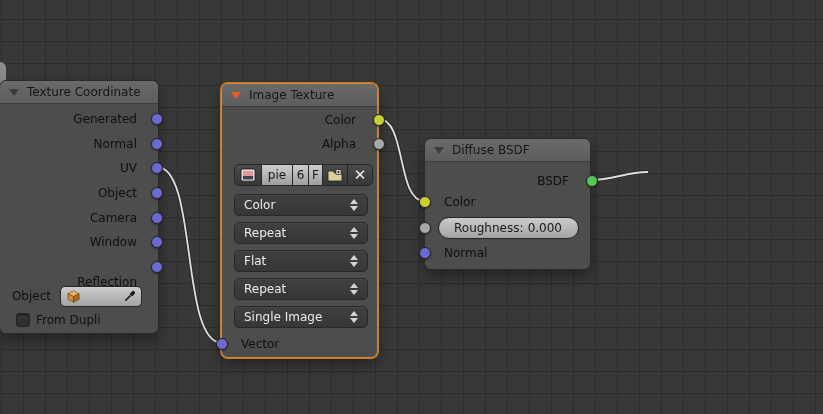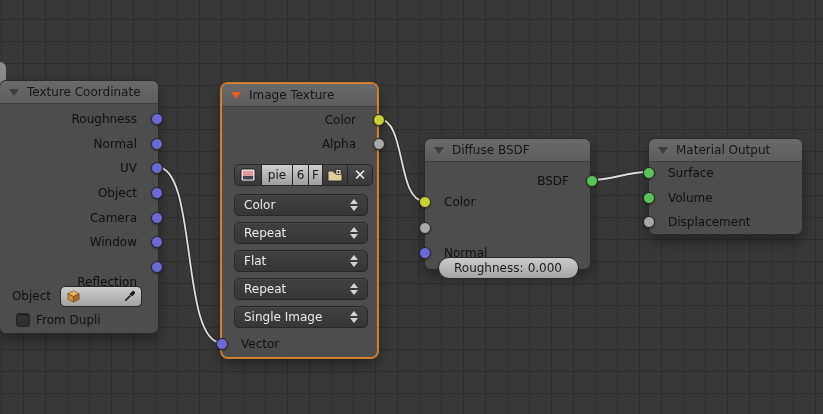--- a/index.html
+++ b/index.html
@@ -69,21 +69,20 @@
   .db-dark  { background:linear-gradient(#4b4b4b,#373737); color:#e8e8e8; }
   .db-light { background:linear-gradient(#cecece,#9e9e9e); color:#181818; }
   .db-x { font-size:15px; font-weight:bold; color:#f0f0f0; }
 
   .slider {
     position:absolute; left:13px; top:78px; width:141px; height:22px;
     background:linear-gradient(#cbcbcb,#a4a4a4); border:1px solid #262626;
     border-radius:11px; display:flex; align-items:center;
     padding:0 16px 0 15px; font-size:12px; color:#191919;
     justify-content:space-between;
-    margin-top:40px;
   }
 
   .obj-row { position:absolute; left:0; top:204px; width:100%; height:22px; display:flex; align-items:center; }
   .obj-label { width:60px; text-align:right; padding-right:9px; font-size:12px; color:#0f0f0f; }
   .obj-field {
     width:82px; height:21px; background:linear-gradient(#cecece,#a2a2a2);
     border:1px solid #262626; border-radius:5px;
     display:flex; align-items:center; padding:0 5px;
   }
   .obj-field .spacer { flex:1; }
@@ -121,21 +120,21 @@
       <path d="M591,180 C614,180 625,172 648,172" fill="none" stroke="rgba(25,25,25,.55)" stroke-width="3.6"></path>
       <path d="M591,180 C614,180 625,172 648,172" fill="none" stroke="#dedede" stroke-width="1.8"></path>
     </g>
   </svg>
 
   <div class="node" style="left:-1px; top:80px; width:160px; height:254px;">
     <div class="node-header">
       <span class="tri"></span>
       <span>Texture Coordinate</span>
     </div>
-    <span class="out-label" style="top:29px">Roughness</span>
+    <span class="out-label" style="top:29px">Generated</span>
     <span class="out-label" style="top:54px">Normal</span>
     <span class="out-label" style="top:78px">UV</span>
     <span class="out-label" style="top:103px">Object</span>
     <span class="out-label" style="top:128px">Camera</span>
     <span class="out-label" style="top:152px">Window</span>
     <span class="out-label" style="top:192px">Reflection</span>
 
     <span class="socket" style="left: 151px; top: 32px; background: rgb(106, 106, 212);"></span>
     <span class="socket" style="left: 151px; top: 57px; background: rgb(106, 106, 212);"></span>
     <span class="socket" style="left: 151px; top: 81px; background: rgb(106, 106, 212);"></span>
@@ -253,26 +252,14 @@
     <div class="slider">
       <span>Roughness:</span>
       <span>0.000</span>
     </div>
     <span class="socket" style="left: -6px; top: 83px; background: rgb(168, 168, 168);"></span>
 
     <span class="in-label" style="top:105px">Normal</span>
     <span class="socket" style="left: -6px; top: 108px; background: rgb(106, 106, 212);"></span>
   </div>
 
-  <div class="node" style="left:648px; top:138px; width:155px; height:97px;">
-    <div class="node-header">
-      <span class="tri"></span>
-      <span>Material Output</span>
-    </div>
-    <span class="in-label" style="top:25px">Surface</span>
-    <span class="in-label" style="top:50px">Volume</span>
-    <span class="in-label" style="top:74px">Displacement</span>
-    <span class="socket" style="left: -6px; top: 28px; background: rgb(87, 196, 87);"></span>
-    <span class="socket" style="left: -6px; top: 53px; background: rgb(87, 196, 87);"></span>
-    <span class="socket" style="left: -6px; top: 77px; background: rgb(168, 168, 168);"></span>
-  </div>
 
 </div>
 
 </body></html>

